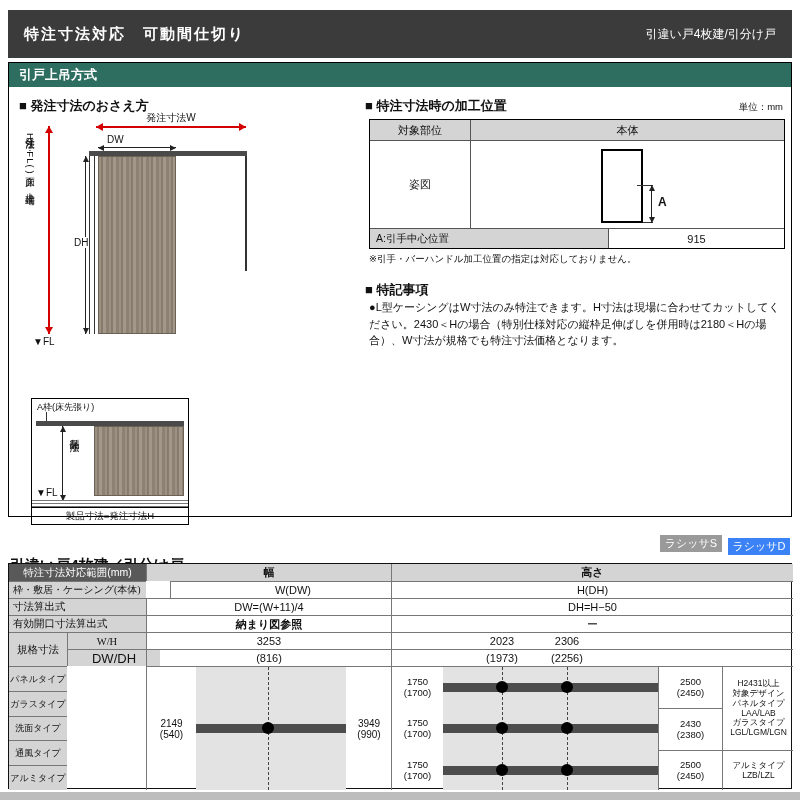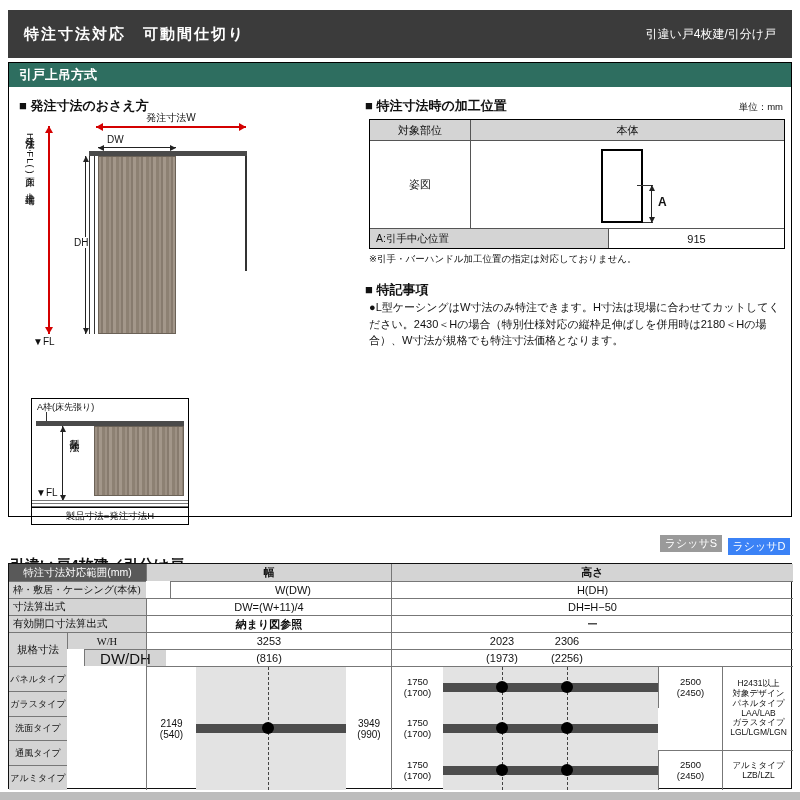--- a/index.html
+++ b/index.html
@@ -172,21 +172,21 @@
     <div class="bc" style="left:137px; top:51px; width:245px; height:17px; font-weight:bold;">納まり図参照</div>
     <div class="bc" style="left:382px; top:51px; width:402px; height:17px;">ー</div>
 
     <div class="bc gray nl" style="left:0; top:68px; width:58px; height:34px; font-size:10.5px;">規格寸法</div>
     <div class="bc gray" style="left:58px; top:68px; width:79px; height:17px; font-size:10.5px;font-family:Liberation Serif, serif;">W/H</div>
     <div class="bc" style="left:137px; top:68px; width:245px; height:17px;">3253</div>
     <div class="bc" style="left:382px; top:68px; width:402px; height:17px;">
       <span class="abs" style="left:110px; transform:translateX(-50%);">2023</span>
       <span class="abs" style="left:175px; transform:translateX(-50%);">2306</span>
     </div>
-    <div class="bc gray" style="left:75px; top:85px; width:82px; height:17px; font-size:15px;">DW/DH</div>
+    <div class="bc gray" style="left:58px; top:85px; width:93px; height:17px; font-size:13px;">DW/DH</div>
     <div class="bc" style="left:137px; top:85px; width:245px; height:17px;">(816)</div>
     <div class="bc" style="left:382px; top:85px; width:402px; height:17px;">
       <span class="abs" style="left:110px; transform:translateX(-50%);">(1973)</span>
       <span class="abs" style="left:175px; transform:translateX(-50%);">(2256)</span>
     </div>
 
     <div class="bc gray nl" style="left:0; top:102px; width:58px; height:25px; font-size:9px;">パネルタイプ</div>
     <div class="bc gray nl" style="left:0; top:127px; width:58px; height:25px; font-size:9px;">ガラスタイプ</div>
     <div class="bc gray nl" style="left:0; top:152px; width:58px; height:24px; font-size:9px;">洗面タイプ</div>
     <div class="bc gray nl" style="left:0; top:176px; width:58px; height:25px; font-size:9px;">通風タイプ</div>
@@ -225,20 +225,24 @@
         <span>(2450)</span>
       </div>
 
       <div class="abs flexc col pair" style="left:0; top:41px; width:51px; height:42px; font-size:9.5px;">
         <span>1750</span>
         <span>(1700)</span>
       </div>
       <div class="rangebar" style="left:51px; top:57px; width:215px;"></div>
       <div class="dot" style="left:104px; top:55px;"></div>
       <div class="dot" style="left:169px; top:55px;"></div>
+      <div class="abs flexc col pair" style="left:266px; top:41px; width:64px; height:42px; font-size:9.5px; border-left:1px solid #777; border-top:1px solid #777;">
+        <span>2430</span>
+        <span>(2380)</span>
+      </div>
 
       <div class="abs flexc col pair" style="left:0; top:83px; width:51px; height:41px; font-size:9.5px;">
         <span>1750</span>
         <span>(1700)</span>
       </div>
       <div class="rangebar" style="left:51px; top:99px; width:215px;"></div>
       <div class="dot" style="left:104px; top:97px;"></div>
       <div class="dot" style="left:169px; top:97px;"></div>
       <div class="abs flexc col pair" style="left:266px; top:83px; width:64px; height:41px; font-size:9.5px; border-left:1px solid #777; border-top:1px solid #777;">
         <span>2500</span>

